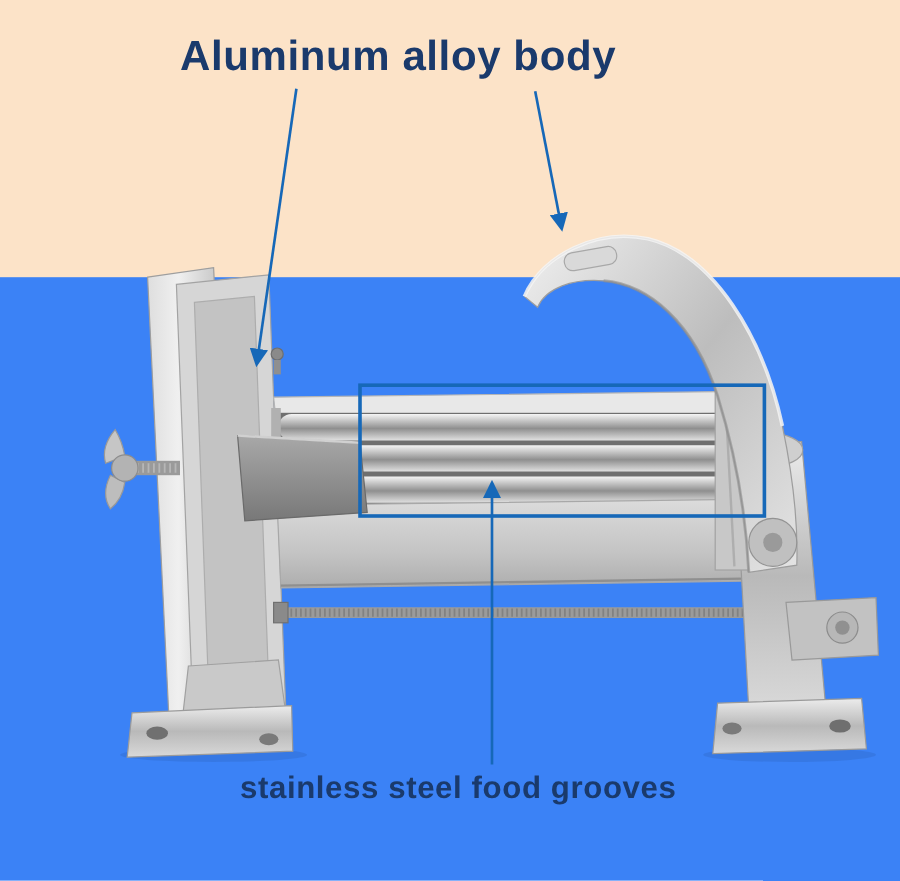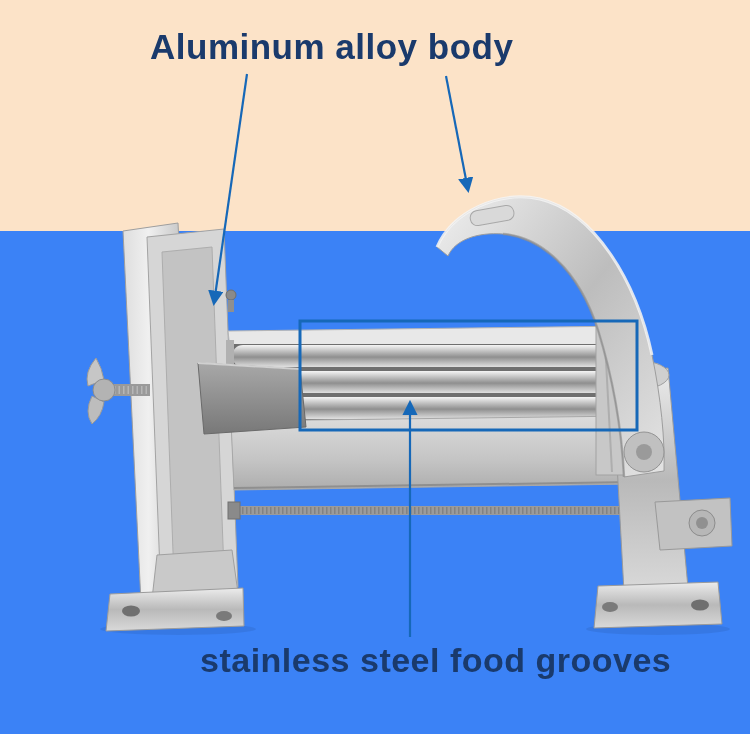--- a/index.html
+++ b/index.html
@@ -17,21 +17,21 @@
   .layer{position:absolute;left:0;top:0;width:750px;height:734px;}
   .label{
     position:absolute;
     font-family:"Liberation Sans", sans-serif;
     font-weight:700;
     color:#1a3a6c;
     white-space:nowrap;
     letter-spacing:0.5px;
   }
   .label-top{left:150px;top:27px;font-size:35px;}
-  .label-bottom{left:200px;top:641px;font-size:34px;}
+  .label-bottom{left:200px;top:641px;font-size:26px;}
 </style>
 </head>
 <body>
 
 <div class="stage">
 
   <div class="band"></div>
 
   <svg class="layer" viewBox="0 0 750 734" aria-hidden="true">
     <defs>

